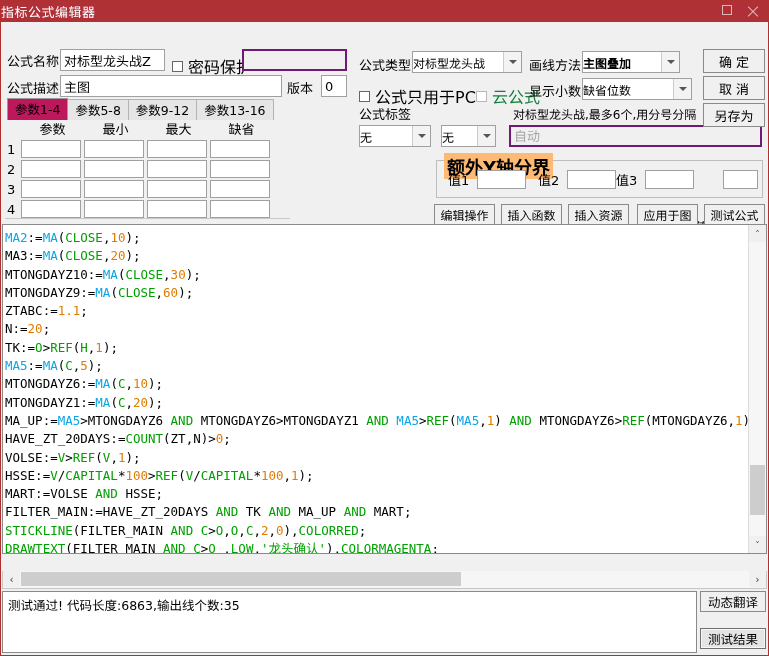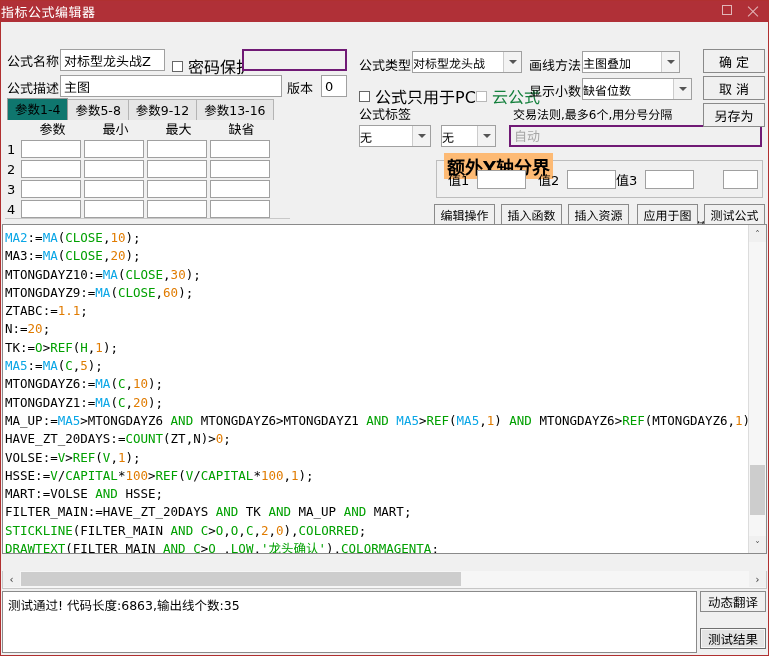--- a/index.html
+++ b/index.html
@@ -193,21 +193,21 @@
     border-bottom: none;
     background: #e6e6e6;
     box-sizing: border-box;
     height: 21px;
     line-height: 15px;
     margin-right: -1px;
     white-space: nowrap;
     cursor: default;
   }
   .tab.active {
-    background: #0f766e;
+    background: #be185d;
     height: 22px;
     border-color: #9a9a9a;
     position: relative;
     z-index: 2;
   }
   .paramgrid {
     position: absolute;
     left: 6px;
     top: 97px;
     width: 277px;
@@ -456,21 +456,21 @@
 
     <div class="abs lbl" style="left:358px; top:37px;">公式类型</div>
     <div class="abs combo" style="left:411px; top:29px; width:110px;">
       <span class="val">对标型龙头战</span>
       <span class="arw">
           <i></i>
         </span>
     </div>
 
     <div class="abs lbl" style="left:528px; top:37px;">画线方法</div>
-    <div class="abs combo" style="left:581px; top:29px; width:98px;">
+    <div class="abs combo" style="left:581px; top:29px; width:98px;font-weight:bold;">
       <span class="val">主图叠加</span>
       <span class="arw">
           <i></i>
         </span>
     </div>
 
     <div class="abs chk" style="left:358px; top:62px;">
       <span class="box"></span>
       <span class="cl">公式只用于PC</span>
     </div>
@@ -482,21 +482,21 @@
     <div class="abs lbl" style="left:528px; top:63px;">显示小数</div>
     <div class="abs combo" style="left:581px; top:56px; width:110px;">
       <span class="val">缺省位数</span>
       <span class="arw">
           <i></i>
         </span>
     </div>
 
     <div class="abs lbl" style="left:358px; top:86px;">公式标签</div>
     <div class="abs lbl" style="left:440px; top:80px;margin-top:24px;">交易法则</div>
-    <div class="abs lbl" style="left:512px; top:86px; font-size:12px;">交易法则,最多6个,用分号分隔</div>
+    <div class="abs lbl" style="left:512px; top:86px; font-size:12px;">对标型龙头战,最多6个,用分号分隔</div>
 
     <div class="abs combo" style="left:358px; top:103px; width:72px;">
       <span class="val">无</span>
       <span class="arw">
           <i></i>
         </span>
     </div>
     <div class="abs combo" style="left:440px; top:103px; width:55px;">
       <span class="val">无</span>
       <span class="arw">

